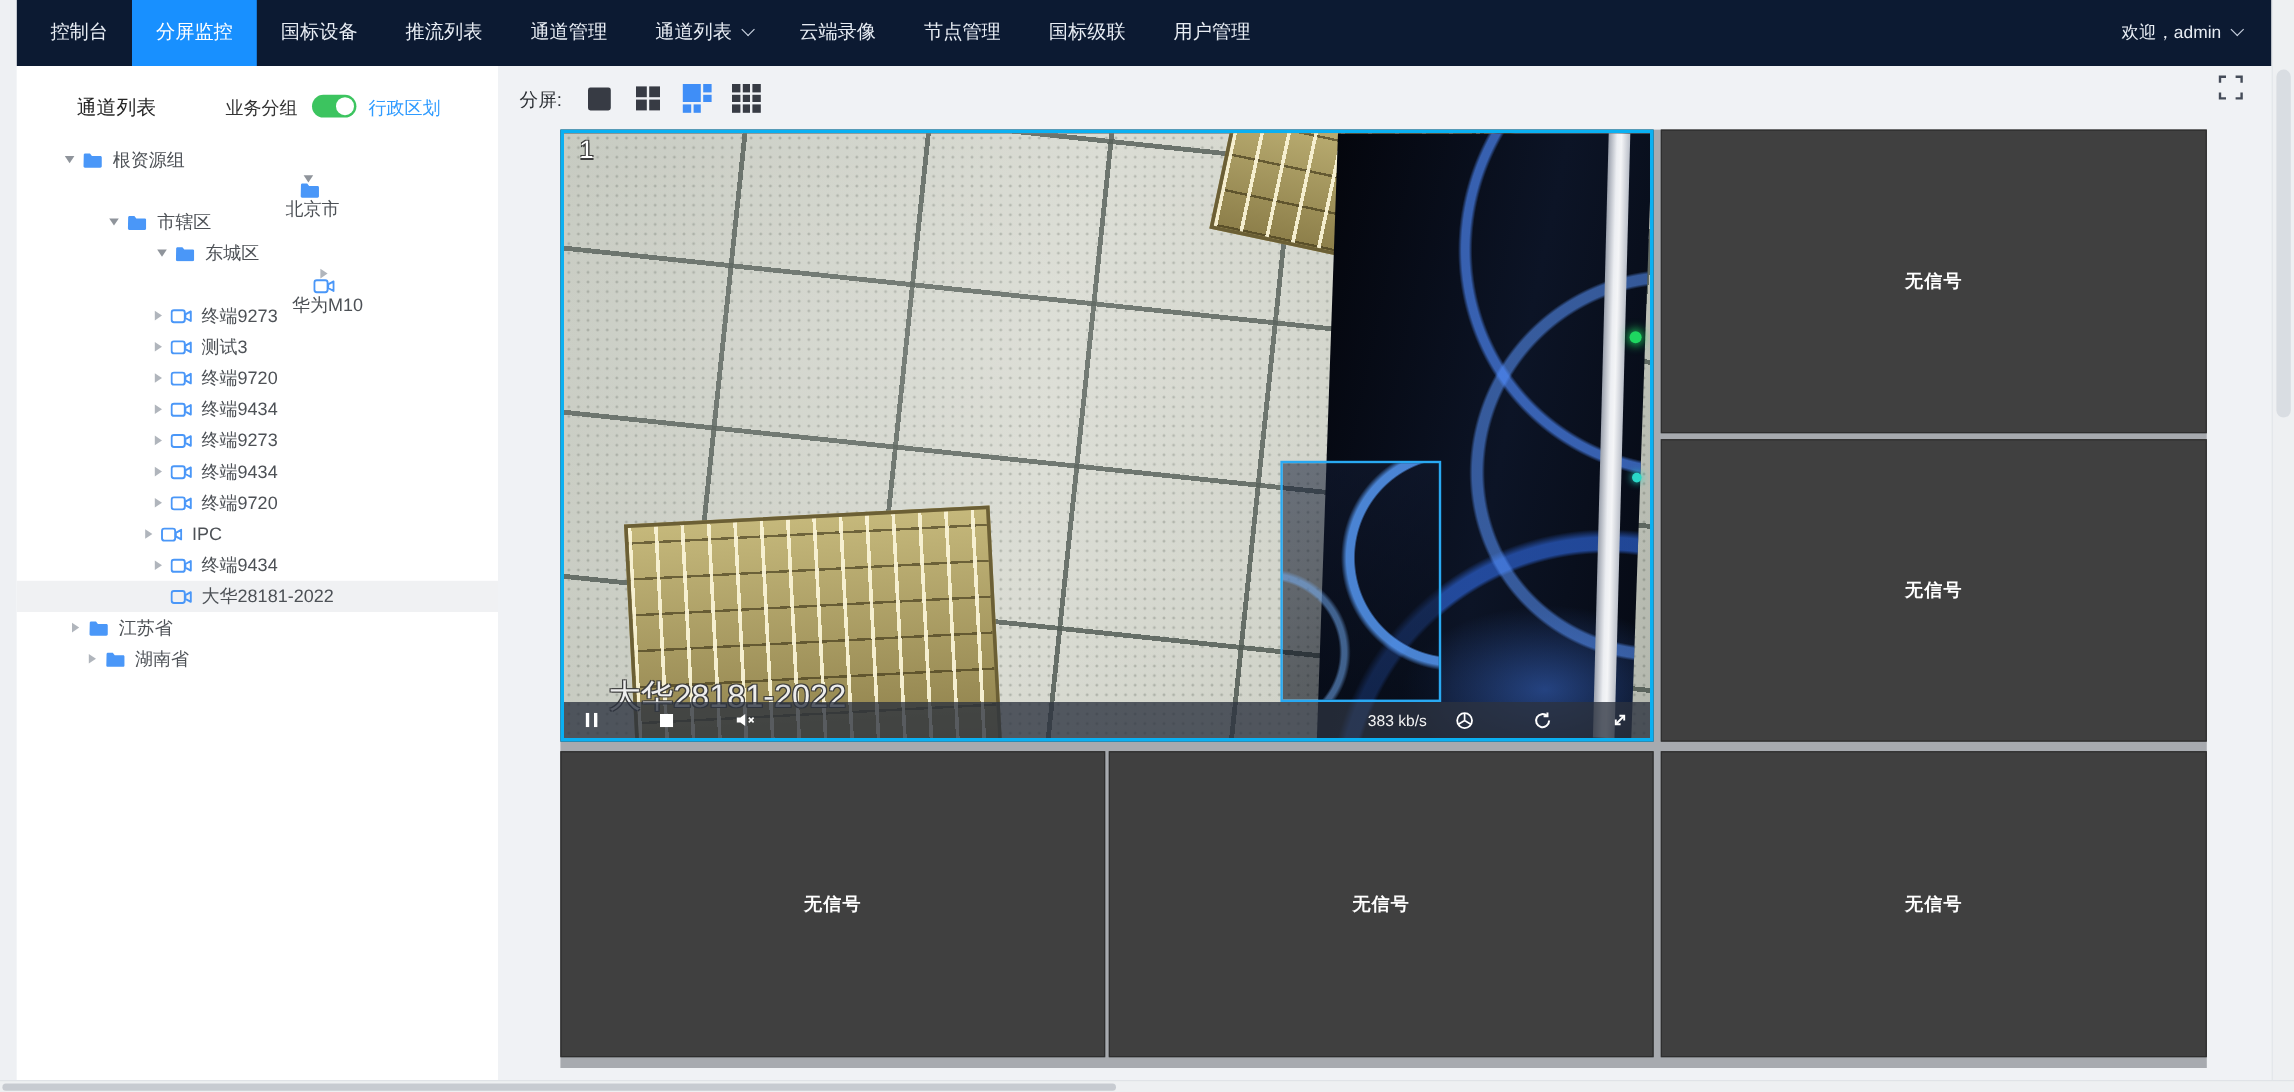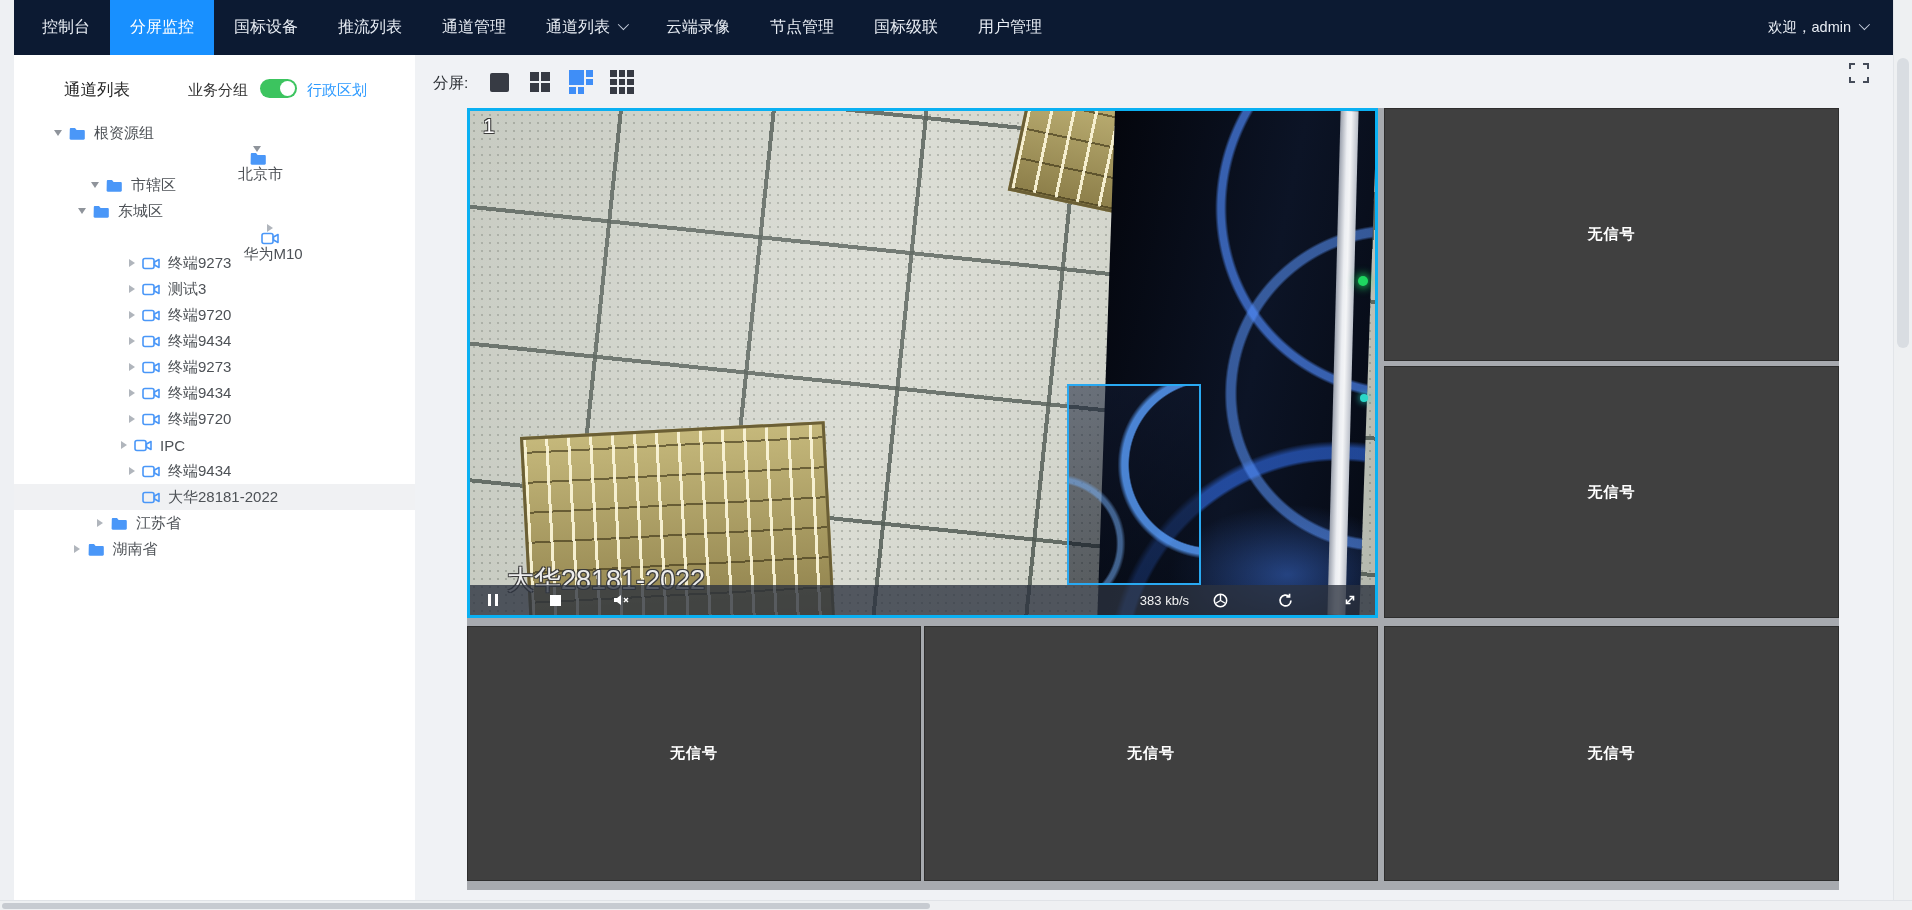--- a/index.html
+++ b/index.html
@@ -209,21 +209,21 @@
 
           </span>
           <span class="node-icon">
             <svg viewBox="0 0 16 13" width="16" height="13">
               <path d="M0.8 2.2 C0.8 1.5 1.3 1 2 1 h4 l1.6 2 h7 c0.7 0 1.2 0.5 1.2 1.2 v7.3 c0 0.7 -0.5 1.2 -1.2 1.2 h-12.8 c-0.7 0 -1.2 -0.5 -1.2 -1.2 z" fill="#4a97f8"></path>
             </svg>
 
           </span>
           <span class="tree-label">市辖区</span>
         </div>
-        <div class="tree-row" style="padding-left: 60px;">
+        <div class="tree-row" style="padding-left: 113px;">
           <span class="caret">
             <span class="tri-down"></span>
 
           </span>
           <span class="node-icon">
             <svg viewBox="0 0 16 13" width="16" height="13">
               <path d="M0.8 2.2 C0.8 1.5 1.3 1 2 1 h4 l1.6 2 h7 c0.7 0 1.2 0.5 1.2 1.2 v7.3 c0 0.7 -0.5 1.2 -1.2 1.2 h-12.8 c-0.7 0 -1.2 -0.5 -1.2 -1.2 z" fill="#4a97f8"></path>
             </svg>
 
           </span>
@@ -376,21 +376,21 @@
           </span>
           <span class="node-icon">
 
             <svg viewBox="0 0 18 13" width="18" height="13">
               <rect x="1" y="1.5" width="11" height="10" rx="2" fill="none" stroke="#4a97f8" stroke-width="1.6"></rect>
               <path d="M12.5 5 L17 2.5 v8 L12.5 8z" fill="none" stroke="#4a97f8" stroke-width="1.6" stroke-linejoin="round"></path>
             </svg>
           </span>
           <span class="tree-label">大华28181-2022</span>
         </div>
-        <div class="tree-row" style="padding-left: 78px;">
+        <div class="tree-row" style="padding-left: 41px;">
           <span class="caret">
 
             <span class="tri-right"></span>
           </span>
           <span class="node-icon">
             <svg viewBox="0 0 16 13" width="16" height="13">
               <path d="M0.8 2.2 C0.8 1.5 1.3 1 2 1 h4 l1.6 2 h7 c0.7 0 1.2 0.5 1.2 1.2 v7.3 c0 0.7 -0.5 1.2 -1.2 1.2 h-12.8 c-0.7 0 -1.2 -0.5 -1.2 -1.2 z" fill="#4a97f8"></path>
             </svg>
 
           </span>

